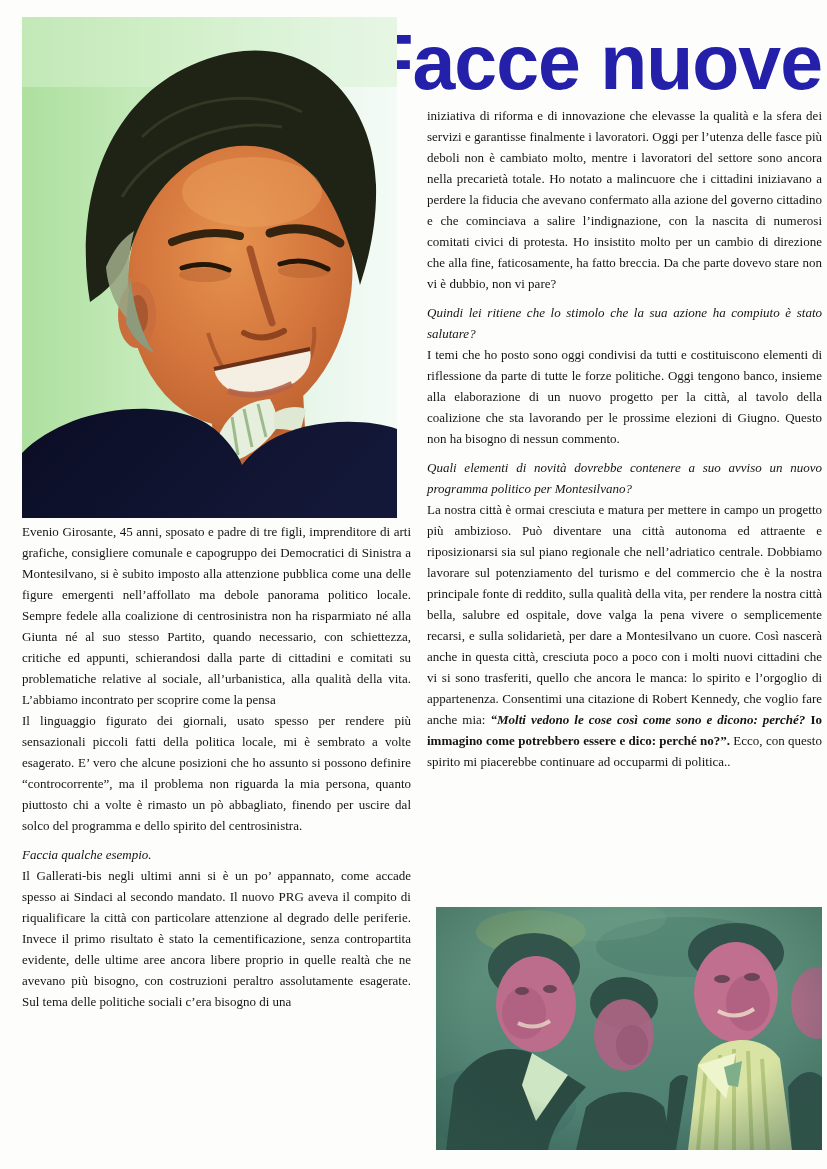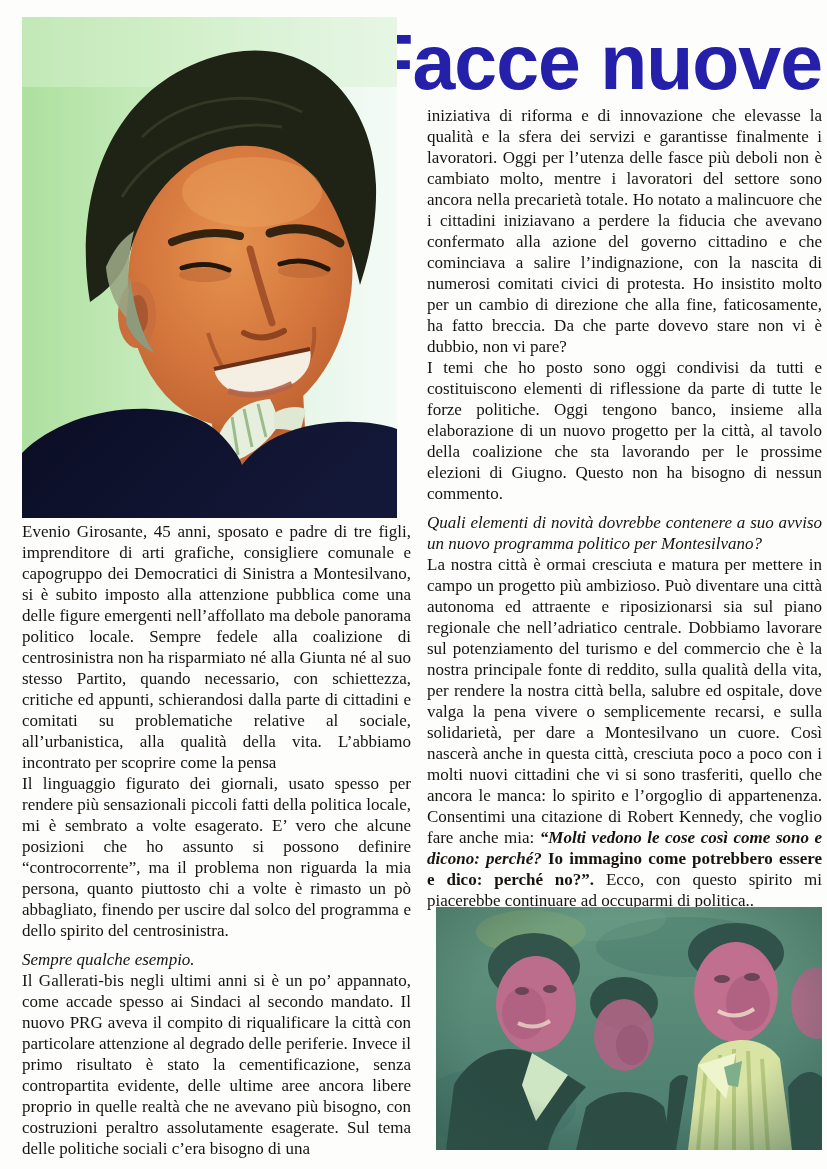--- a/index.html
+++ b/index.html
@@ -22,21 +22,21 @@
     line-height:80px;
     letter-spacing:-1px;
     color:#2520a9;
     white-space:nowrap;
   }
   .photo{position:absolute;line-height:0;}
   .photo-portrait{left:22px;top:17px;width:375px;height:501px;}
   .photo-group{left:436px;top:907px;width:386px;height:243px;}
   .col{
     position:absolute;
-    font-size:17px;
+    font-size:13px;
     line-height:21px;
     color:#17140f;
     text-align:justify;
   }
   .col-left{left:22px;top:521px;width:389px;}
   .col-right{left:427px;top:105px;width:395px;}
   .col p{margin:0;}
   .col p.question{margin-top:8px;}
   .run-r{font-style:normal;font-weight:normal;}
   .run-i{font-style:italic;}
@@ -97,29 +97,30 @@
       <ellipse cx="235" cy="408" rx="30" ry="12" fill="#b05a2c" opacity="0.5"></ellipse>
       <path d="M196,420 C206,396 224,384 248,382 C254,392 256,402 254,412 C242,430 222,442 206,446 C200,438 196,430 196,420 Z" fill="#e6eedd"></path>
       <path d="M210,400 L216,438 M222,392 L230,430 M236,387 L244,420" stroke="#9dbb8a" stroke-width="3"></path>
       <path d="M252,396 C262,390 274,388 284,392 L278,416 C268,412 258,412 252,412 Z" fill="#dfe8d2"></path>
       <path d="M0,501 L0,436 C28,408 76,390 128,392 C166,394 190,404 208,428 C214,436 218,442 220,448 C238,424 268,410 305,406 C332,403 358,406 375,412 L375,501 Z" fill="url(#psweater)"></path>
     </svg>
   </div>
 
   <div class="col col-right">
       <p class="answer"><span class="run-r">iniziativa di riforma e di innovazione che elevasse la qualità e la sfera dei servizi e garantisse finalmente i lavoratori. Oggi per l’utenza delle fasce più deboli non è cambiato molto, mentre i lavoratori del settore sono ancora nella precarietà totale. Ho notato a malincuore che i cittadini iniziavano a perdere la fiducia che avevano confermato alla azione del governo cittadino e che cominciava a salire l’indignazione, con la nascita di numerosi comitati civici di protesta. Ho insistito molto per un cambio di direzione che alla fine, faticosamente, ha fatto breccia. Da che parte dovevo stare non vi è dubbio, non vi pare?</span></p>
+      <p class="question"><span class="run-i">Quindi lei ritiene che lo stimolo che la sua azione ha compiuto è stato salutare?</span></p>
       <p class="answer"><span class="run-r">I temi che ho posto sono oggi condivisi da tutti e costituiscono elementi di riflessione da parte di tutte le forze politiche. Oggi tengono banco, insieme alla elaborazione di un nuovo progetto per la città, al tavolo della coalizione che sta lavorando per le prossime elezioni di Giugno. Questo non ha bisogno di nessun commento.</span></p>
       <p class="question"><span class="run-i">Quali elementi di novità dovrebbe contenere a suo avviso un nuovo programma politico per Montesilvano?</span></p>
       <p class="answer"><span class="run-r">La nostra città è ormai cresciuta e matura per mettere in campo un progetto più ambizioso. Può diventare una città autonoma ed attraente e riposizionarsi sia sul piano regionale che nell’adriatico centrale. Dobbiamo lavorare sul potenziamento del turismo e del commercio che è la nostra principale fonte di reddito, sulla qualità della vita, per rendere la nostra città bella, salubre ed ospitale, dove valga la pena vivere o semplicemente recarsi, e sulla solidarietà, per dare a Montesilvano un cuore. Così nascerà anche in questa città, cresciuta poco a poco con i molti nuovi cittadini che vi si sono trasferiti, quello che ancora le manca: lo spirito e l’orgoglio di appartenenza. Consentimi una citazione di Robert Kennedy, che voglio fare anche mia: </span><span class="run-bi">“Molti vedono le cose così come sono e dicono: perché? </span><span class="run-b">Io immagino come potrebbero essere e dico: perché no?”.</span><span class="run-r"> Ecco, con questo spirito mi piacerebbe continuare ad occuparmi di politica..</span></p>
     </div>
 
   <div class="col col-left">
       <p class="bio"><span class="run-r">Evenio Girosante, 45 anni, sposato e padre di tre figli, imprenditore di arti grafiche, consigliere comunale e capogruppo dei Democratici di Sinistra a Montesilvano, si è subito imposto alla attenzione pubblica come una delle figure emergenti nell’affollato ma debole panorama politico locale. Sempre fedele alla coalizione di centrosinistra non ha risparmiato né alla Giunta né al suo stesso Partito, quando necessario, con schiettezza, critiche ed appunti, schierandosi dalla parte di cittadini e comitati su problematiche relative al sociale, all’urbanistica, alla qualità della vita. L’abbiamo incontrato per scoprire come la pensa</span></p>
       <p class="answer"><span class="run-r">Il linguaggio figurato dei giornali, usato spesso per rendere più sensazionali piccoli fatti della politica locale, mi è sembrato a volte esagerato. E’ vero che alcune posizioni che ho assunto si possono definire “controcorrente”, ma il problema non riguarda la mia persona, quanto piuttosto chi a volte è rimasto un pò abbagliato, finendo per uscire dal solco del programma e dello spirito del centrosinistra.</span></p>
-      <p class="question"><span class="run-i">Sempre qualche esempio.</span></p>
+      <p class="question"><span class="run-i">Faccia qualche esempio.</span></p>
       <p class="answer"><span class="run-r">Il Gallerati-bis negli ultimi anni si è un po’ appannato, come accade spesso ai Sindaci al secondo mandato. Il nuovo PRG aveva il compito di riqualificare la città con particolare attenzione al degrado delle periferie. Invece il primo risultato è stato la cementificazione, senza contropartita evidente, delle ultime aree ancora libere proprio in quelle realtà che ne avevano più bisogno, con costruzioni peraltro assolutamente esagerate. Sul tema delle politiche sociali c’era bisogno di una</span></p>
     </div>
 
   <div class="photo photo-group">
     <svg viewBox="0 0 386 243" width="386" height="243" role="img">
       <defs>
         <linearGradient id="gbg" x1="0" y1="0" x2="0" y2="1">
           <stop offset="0" stop-color="#639580"></stop>
           <stop offset="1" stop-color="#4b7c6e"></stop>
         </linearGradient>

